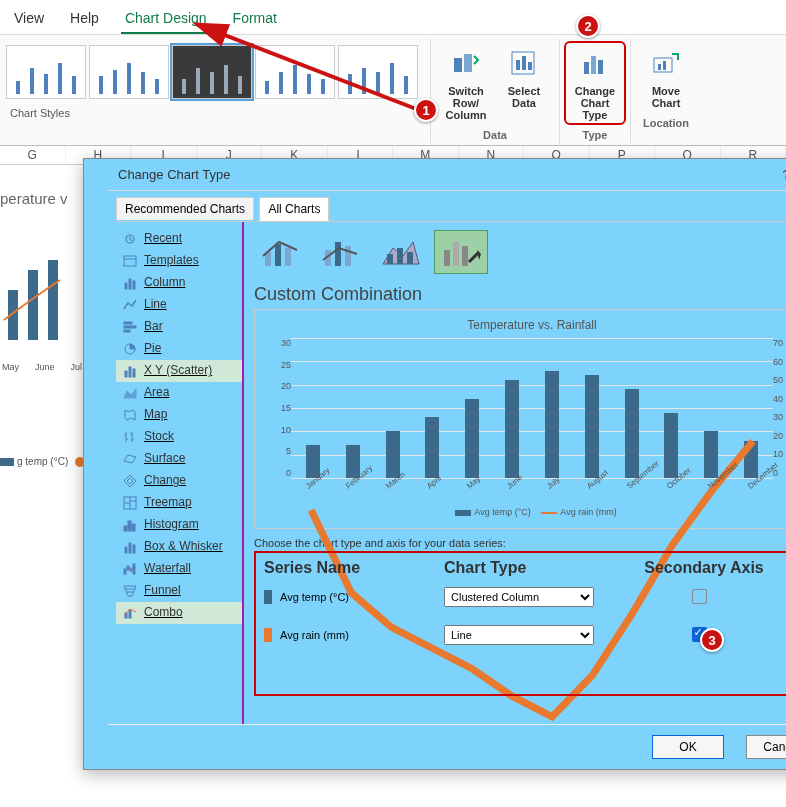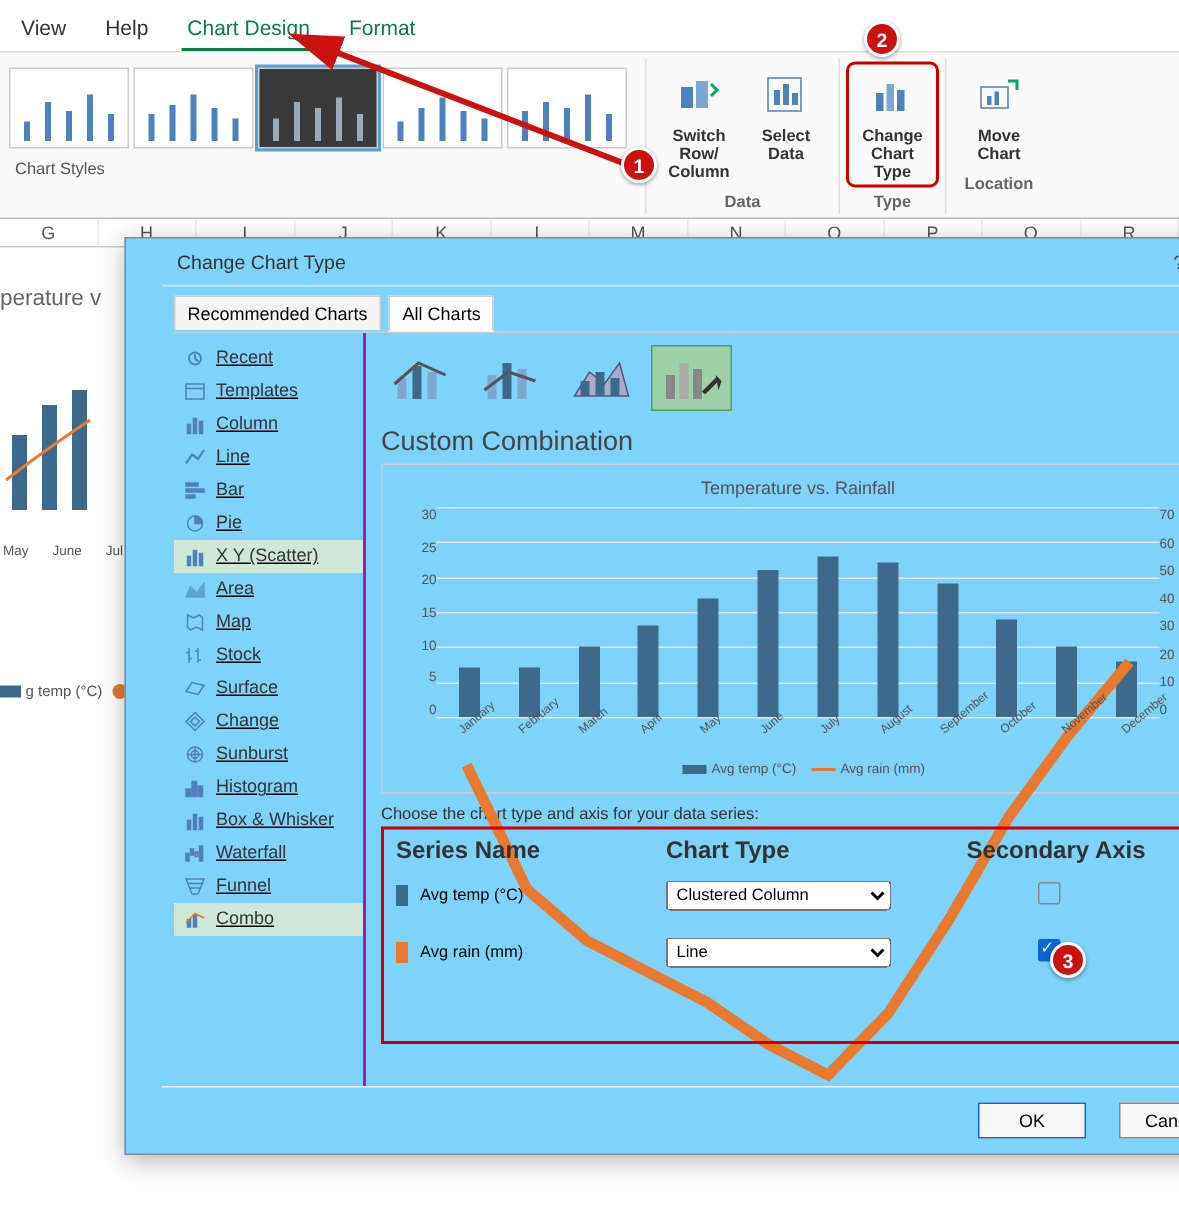--- a/index.html
+++ b/index.html
@@ -333,25 +333,24 @@
           <span>Surface</span>
         </div>
         <div class="side-item">
           <svg class="sic" viewBox="0 0 16 16">
             <path d="M8 2 L14 8 L8 14 L2 8 Z M8 5 L11 8 L8 11 L5 8 Z" fill="none" stroke="#4f81bd"></path>
           </svg>
           <span>Change</span>
         </div>
         <div class="side-item">
           <svg class="sic" viewBox="0 0 16 16">
-            <circle cx="8" cy="8" r="5" fill="none" stroke="#4f81bd"></circle>
-            <circle cx="8" cy="8" r="2.5" fill="none" stroke="#4f81bd"></circle>
-            <path d="M8 3 L8 13 M3 8 L13 8" stroke="#4f81bd"></path>
-          </svg>
-          <span>Sunburst</span>
+            <rect x="2" y="2" width="12" height="12" fill="none" stroke="#4f81bd"></rect>
+            <path d="M8 2 L8 14 M2 8 L8 8 M8 6 L14 6" stroke="#4f81bd"></path>
+          </svg>
+          <span>Treemap</span>
         </div>
         <div class="side-item">
           <svg class="sic" viewBox="0 0 16 16">
             <rect x="2" y="9" width="3" height="5" fill="#4f81bd"></rect>
             <rect x="6" y="4" width="3" height="10" fill="#4f81bd"></rect>
             <rect x="10" y="7" width="3" height="7" fill="#4f81bd"></rect>
           </svg>
           <span>Histogram</span>
         </div>
         <div class="side-item">

